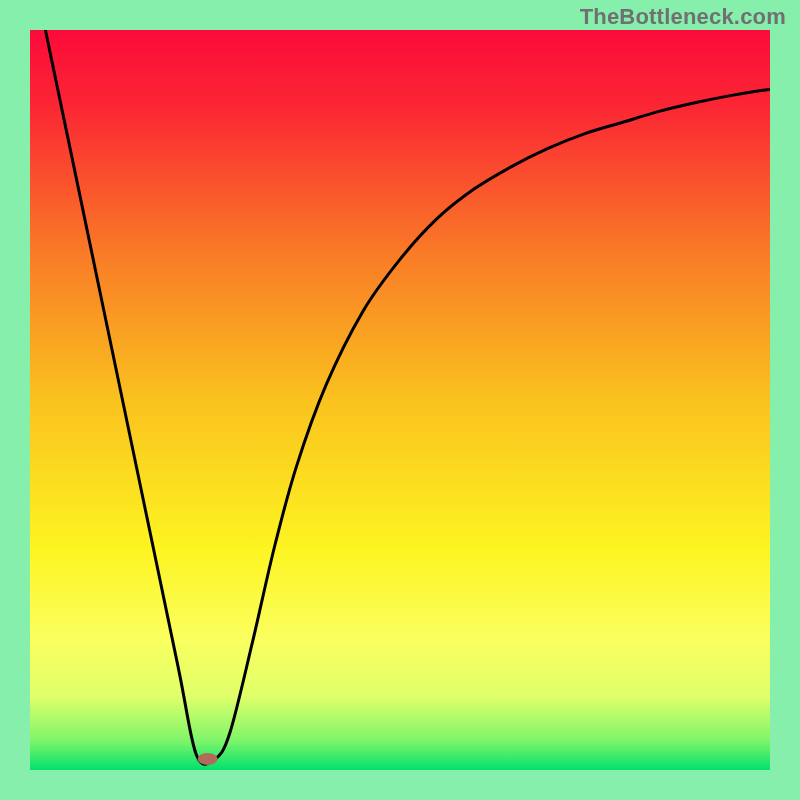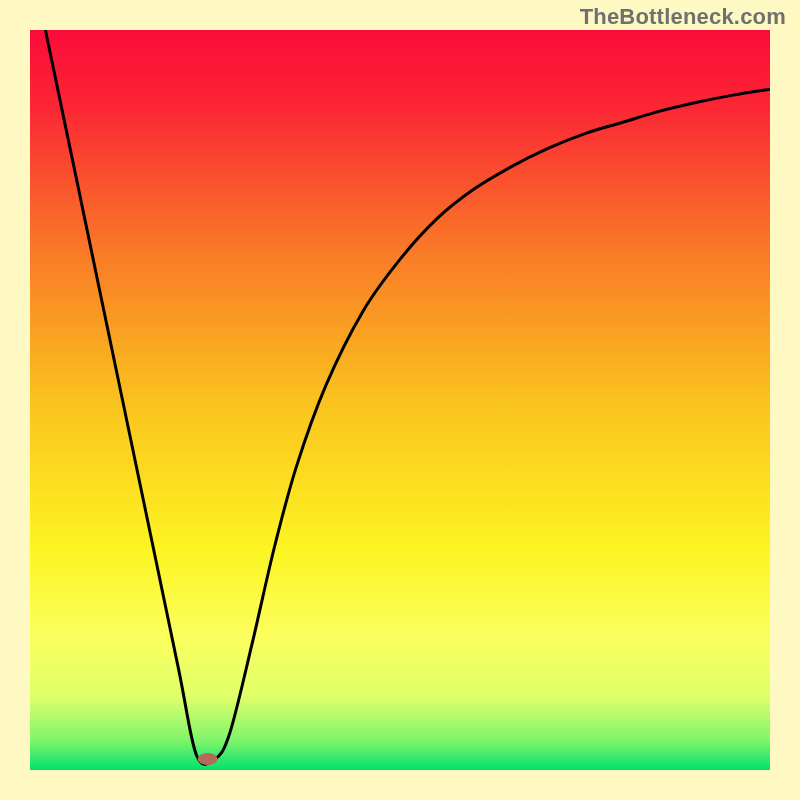--- a/index.html
+++ b/index.html
@@ -9,21 +9,21 @@
     height: 800px;
     overflow: hidden;
     background: #000;
   }
   .frame {
     position: absolute;
     left: 0;
     top: 0;
     width: 800px;
     height: 800px;
-    background: #fef9c3;
+    background: #86efac;
   }
   .watermark {
     position: absolute;
     top: 4px;
     right: 14px;
     color: #707070;
     font-family: Arial, Helvetica, sans-serif;
     font-size: 22px;
     font-weight: 600;
     letter-spacing: 0.2px;

